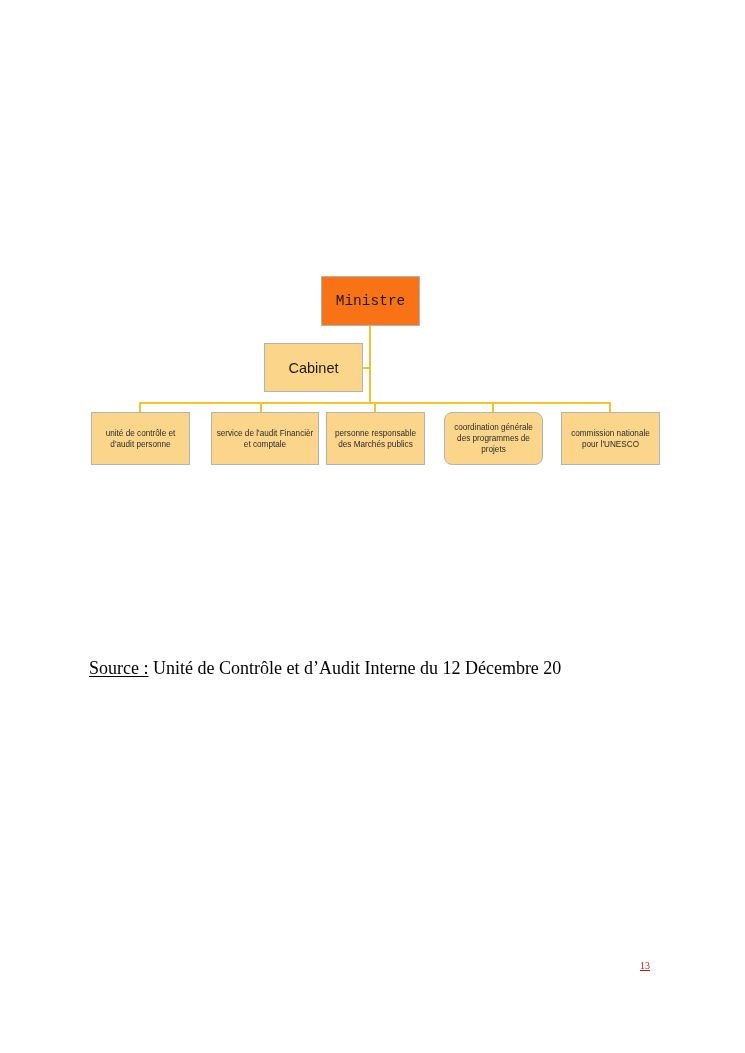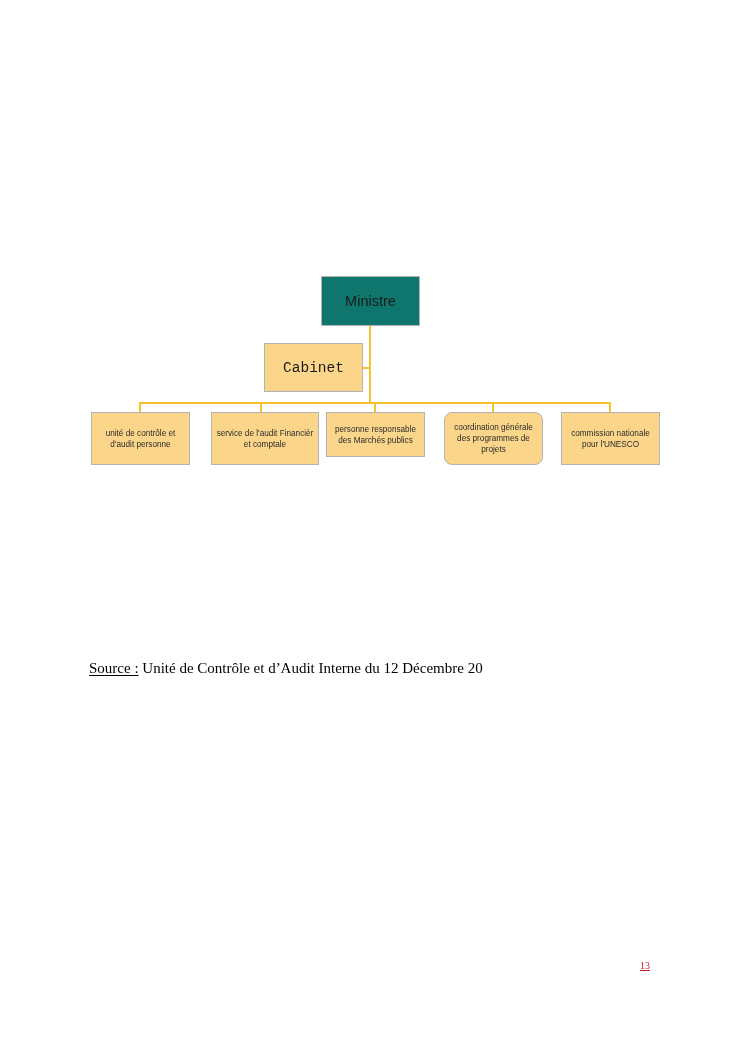--- a/index.html
+++ b/index.html
@@ -36,21 +36,21 @@
     text-decoration: underline;
     text-underline-offset: 2px;
   }
 
   
   .source-line {
     position: absolute;
     left: 89px;
     top: 659px;
     font-family: "Liberation Serif", serif;
-    font-size: 15px;
+    font-size: 18px;
     line-height: 18px;
     white-space: nowrap;
     color: #000000;
   }
   .source-line .u {
     text-decoration: underline;
     text-underline-offset: 2px;
   }
 
   
@@ -78,29 +78,29 @@
     position: absolute;
     box-sizing: border-box;
     border: 1px solid #b3b3b3;
     display: flex;
     align-items: center;
     justify-content: center;
     text-align: center;
   }
 
   .node-root {
-    background: #0f766e;
-    font-family: Liberation Sans, sans-serif;
+    background: #f97316;
+    font-family: Liberation Mono, monospace;
     font-size: 14.5px;
     color: #1a1a1a;
   }
 
   .node-staff {
     background: #FBD68A;
-    font-family: Liberation Mono, monospace;
+    font-family: Liberation Sans, sans-serif;
     font-size: 14.5px;
     color: #1a1a1a;
   }
 
   .node-leaf {
     background: #FBD68A;
     font-family: "Liberation Sans", sans-serif;
     font-size: 8.2px;
     line-height: 11px;
     color: #2b2b2b;
@@ -148,21 +148,21 @@
     </div>
 
     <div class="node node-leaf" style="left:91px; top:412px; width:99px; height:53px;">
       <span>unité de contrôle et d'audit personne</span>
     </div>
 
     <div class="node node-leaf" style="left:211px; top:412px; width:108px; height:53px;">
       <span>service de l'audit Financièr et comptale</span>
     </div>
 
-    <div class="node node-leaf" style="left:326px; top:412px; width:99px; height:45px;">
+    <div class="node node-leaf" style="left:326px; top:412px; width:99px; height:53px;">
       <span>personne responsable des Marchés publics</span>
     </div>
 
     <div class="node node-leaf" style="left:444px; top:412px; width:99px; height:53px;border-radius:8px;">
       <span>coordination générale des programmes de projets</span>
     </div>
 
     <div class="node node-leaf" style="left:561px; top:412px; width:99px; height:53px;">
       <span>commission nationale pour l'UNESCO</span>
     </div>

